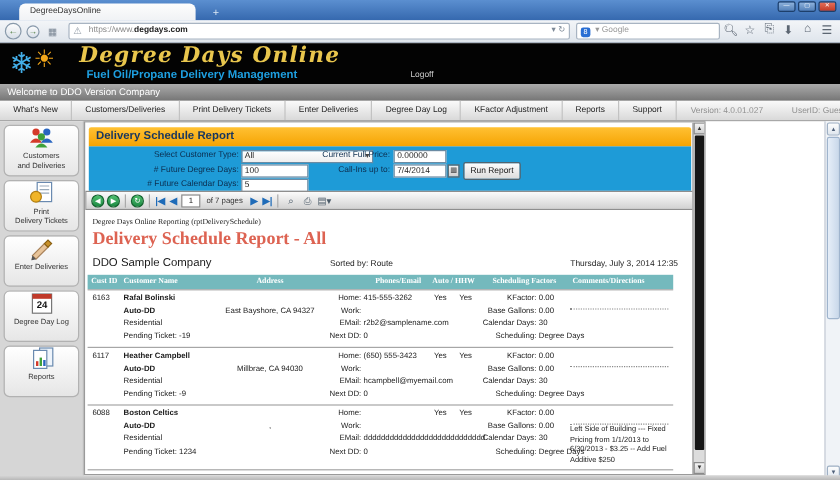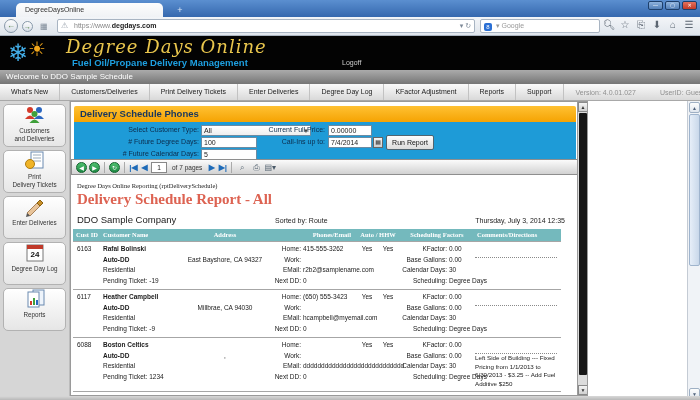--- a/index.html
+++ b/index.html
@@ -38,21 +38,21 @@
     border-radius:2px; color:#fff; font-size:6px; line-height:8px; text-align:center; }
   .searchtext { position:absolute; left:15px; top:0; }
   .chromeicon { position:absolute; top:2px; color:#5c6672; font-size:10px; width:14px; text-align:center; }
 
   
   .appheader { position:absolute; left:0; top:36px; width:700px; height:34px; background:#030303; }
   .logoicon { position:absolute; left:8px; top:1px; width:54px; height:32px; }
   .snow { position:absolute; left:0; top:2px; font-size:24px; color:#43aee8; }
   .sun { position:absolute; left:20px; top:0px; font-size:20px; color:#f2a71b; }
   .logotitle { position:absolute; left:66px; top:0px; font-family:"DejaVu Serif", serif;
-    font-style:italic; font-weight:normal; font-size:18px; color:#e9c64d; letter-spacing:1px; }
+    font-style:italic; font-weight:bold; font-size:18px; color:#e9c64d; letter-spacing:1px; }
   .logosub { position:absolute; left:72px; top:21px; font-size:9.5px; font-weight:bold; color:#1e9fe0; }
   .logoff { position:absolute; left:342px; top:23px; font-size:7px; color:#cfcfcf; }
   .welcomebar { position:absolute; left:0; top:70px; width:700px; height:14px;
     background:linear-gradient(#ababab,#757575); color:#fff; font-size:8px; line-height:14px; padding-left:6px; }
 
   
   .menubar { position:absolute; left:0; top:84px; width:700px; height:17px;
     background:linear-gradient(#fafafa,#d9d9d9); border-bottom:1px solid #a8a8a8; display:flex; align-items:center; }
   .menuitem { font-size:7px; color:#222; padding:0 11px; border-right:1px solid #c2c2c2; line-height:16px; white-space:nowrap; }
   .menumeta { font-size:7px; color:#909090; padding:0 12px; white-space:nowrap; }
@@ -177,21 +177,21 @@
 
   <div class="appheader">
     <div class="logoicon">
       <span class="snow">❄</span>
       <span class="sun">☀</span>
     </div>
     <div class="logotitle">Degree Days Online</div>
     <div class="logosub">Fuel Oil/Propane Delivery Management</div>
     <div class="logoff">Logoff</div>
   </div>
-  <div class="welcomebar">Welcome to DDO Sample Schedule</div>
+  <div class="welcomebar">Welcome to DDO Version Company</div>
 
   <div class="menubar">
     <div class="menuitem">What's New</div>
     <div class="menuitem">Customers/Deliveries</div>
     <div class="menuitem">Print Delivery Tickets</div>
     <div class="menuitem">Enter Deliveries</div>
     <div class="menuitem">Degree Day Log</div>
     <div class="menuitem">KFactor Adjustment</div>
     <div class="menuitem">Reports</div>
     <div class="menuitem">Support</div>
@@ -255,21 +255,21 @@
             <rect x="7" y="12" width="2" height="4" fill="#d43a2a"></rect>
             <rect x="10" y="9" width="2" height="7" fill="#3fa03a"></rect>
             <rect x="13" y="11" width="2" height="5" fill="#2a66c0"></rect>
           </svg>
       </span>
       <div class="lb">Reports</div>
     </div>
   </div>
 
   <div class="panel">
-    <div class="orangebar">Delivery Schedule Phones</div>
+    <div class="orangebar">Delivery Schedule Report</div>
 
     <div class="blueform">
       <div class="flabel" style="left:20px; top:4px; width:105px">Select Customer Type:</div>
       <div class="fselect" style="left:127px; top:3px; width:110px">
         <span>All</span><span class="arr">▼</span>
       </div>
       <div class="flabel" style="left:20px; top:16px; width:105px"># Future Degree Days:</div>
       <div class="finput" style="left:127px; top:15px; width:56px">100</div>
       <div class="flabel" style="left:10px; top:28px; width:115px"># Future Calendar Days:</div>
       <div class="finput" style="left:127px; top:27px; width:56px">5</div>

